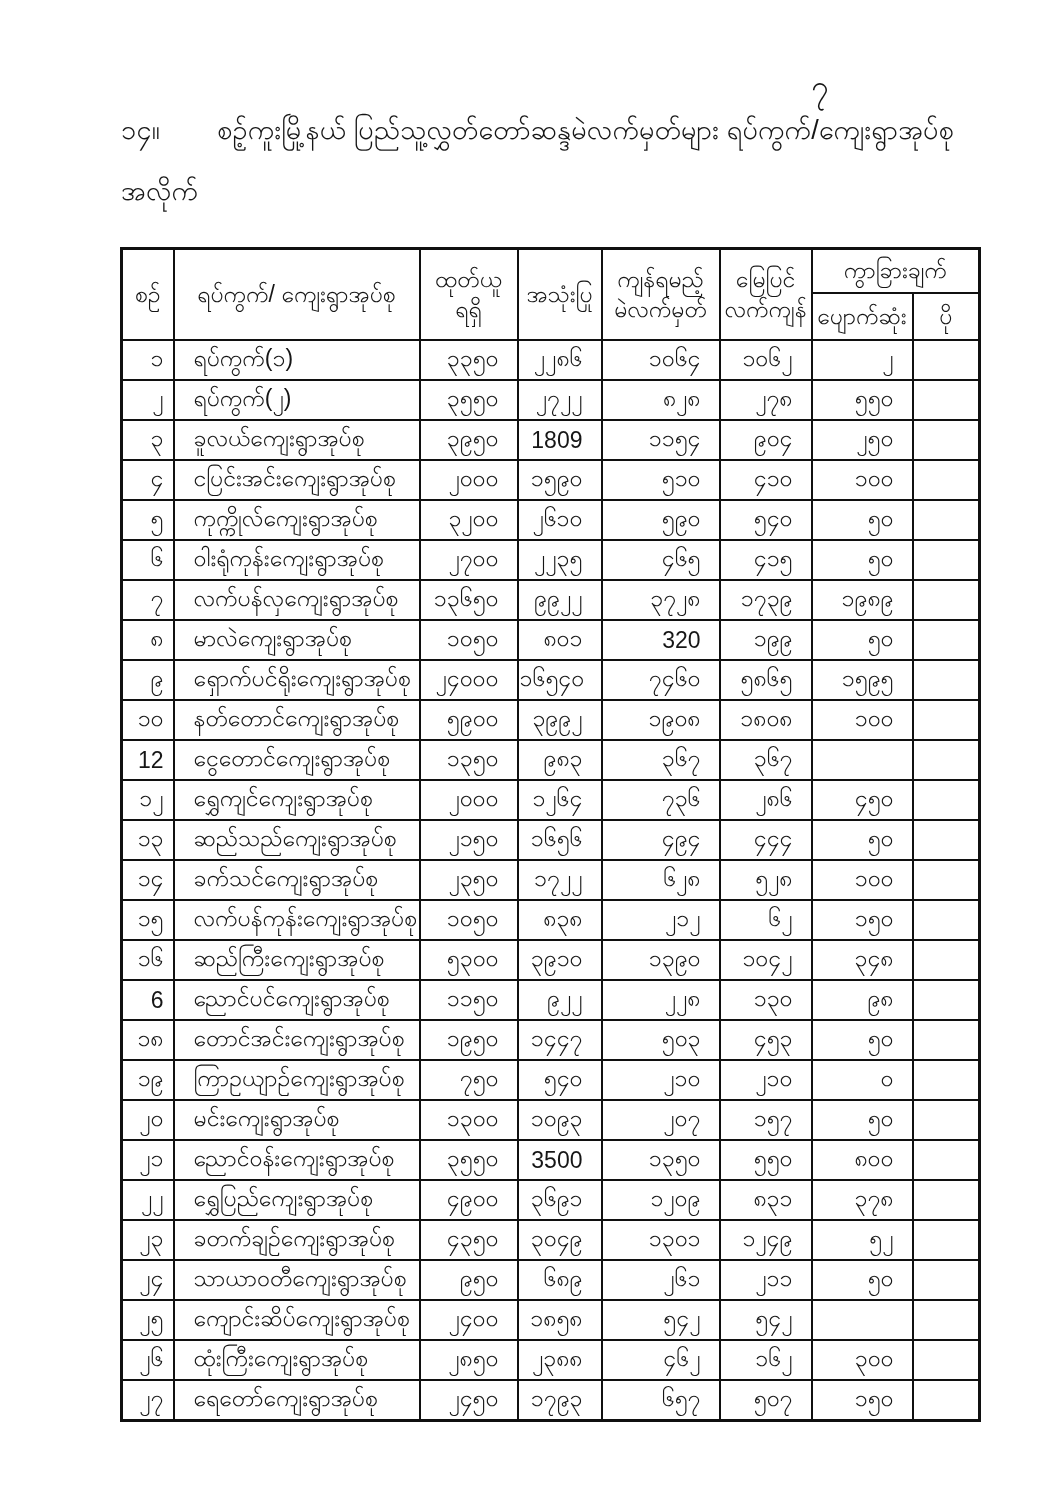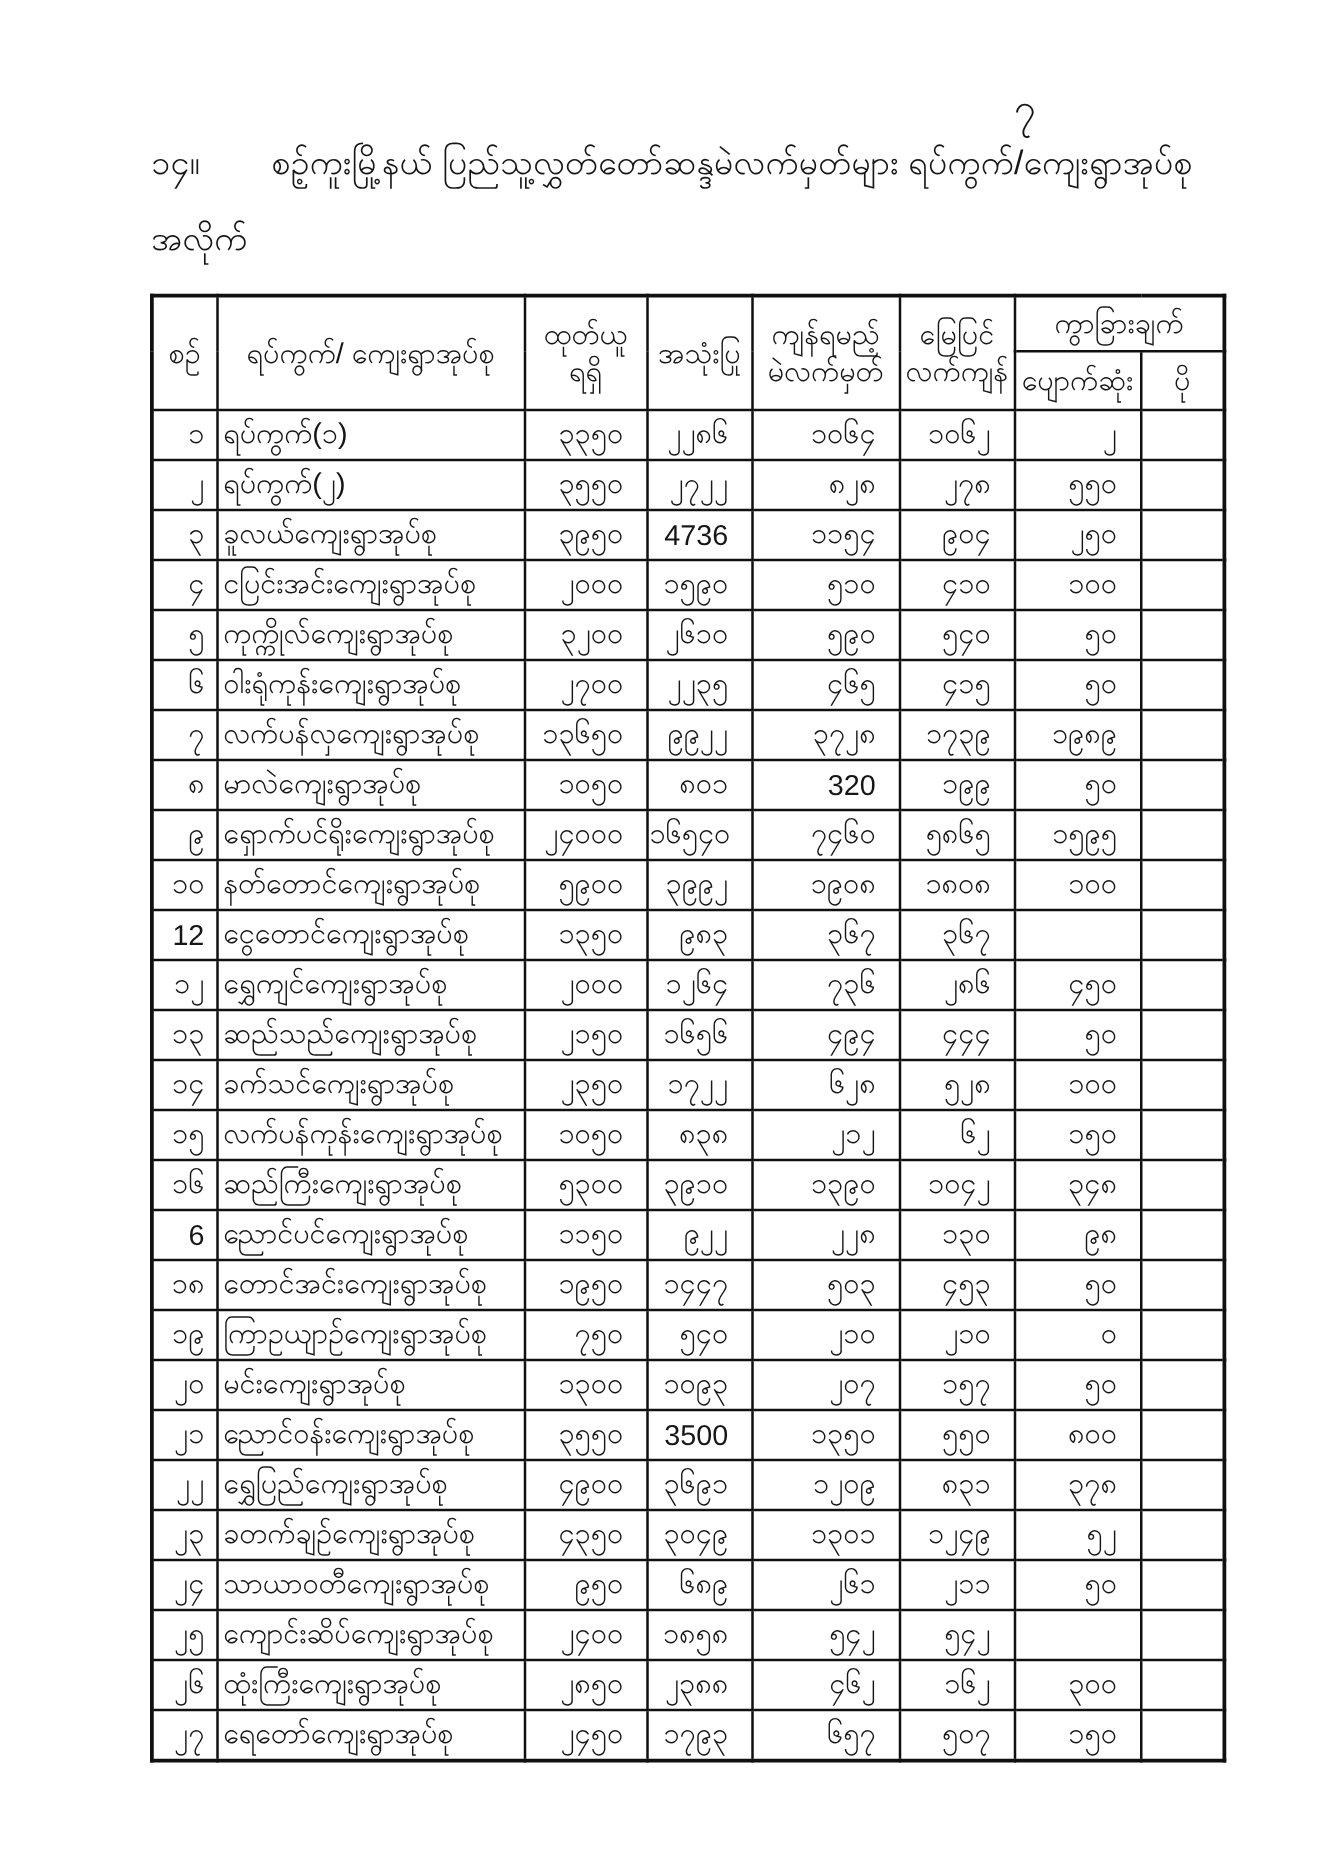--- a/index.html
+++ b/index.html
@@ -22,21 +22,21 @@
     position: absolute;
     left: 121px; top: 100px;
     width: 885px;
     font-size: 27px;
     line-height: 61px;
     letter-spacing: 0.2px;
   }
   .para-num { display: inline-block; margin-right: 57px; font-family: Liberation Serif, serif; }
   table.ballot {
     position: absolute;
-    left: 120px; top: 235px;
+    left: 120px; top: 247px;
     width: 858px;
     table-layout: fixed;
     border-collapse: collapse;
     border: 3px solid #101010;
   }
   table.ballot th, table.ballot td {
     border: 2px solid #101010;
     font-weight: normal;
     font-size: 23px;
     color: #161616;
@@ -46,21 +46,21 @@
   thead th {
     text-align: center;
     vertical-align: middle;
     line-height: 1.3;
     padding: 2px 2px;
   }
   thead tr.h1 th { height: 38px; }
   thead tr.h2 th { height: 41px; }
   tbody tr { height: 40px; }
   td.c-no   { text-align: right; padding-right: 9px; }
-  td.c-name { text-align: left;  padding-left: 4px; }
+  td.c-name { text-align: left;  padding-left: 19px; }
   td.c-num  { text-align: right; padding-right: 18px; }
 </style>
 </head>
 <body>
 
 <div class="page">
 
   <div class="page-number">၇</div>
 
   <div class="para">
@@ -122,21 +122,21 @@
           <td class="c-num">၂၇၂၂</td>
           <td class="c-num">၈၂၈</td>
           <td class="c-num">၂၇၈</td>
           <td class="c-num">၅၅၀</td>
           <td class="c-num"></td>
         </tr>
         <tr>
           <td class="c-no">၃</td>
           <td class="c-name">ခူလယ်ကျေးရွာအုပ်စု</td>
           <td class="c-num">၃၉၅၀</td>
-          <td class="c-num">4736</td>
+          <td class="c-num">1809</td>
           <td class="c-num">၁၁၅၄</td>
           <td class="c-num">၉၀၄</td>
           <td class="c-num">၂၅၀</td>
           <td class="c-num"></td>
         </tr>
         <tr>
           <td class="c-no">၄</td>
           <td class="c-name">ငပြင်းအင်းကျေးရွာအုပ်စု</td>
           <td class="c-num">၂၀၀၀</td>
           <td class="c-num">၁၅၉၀</td>

